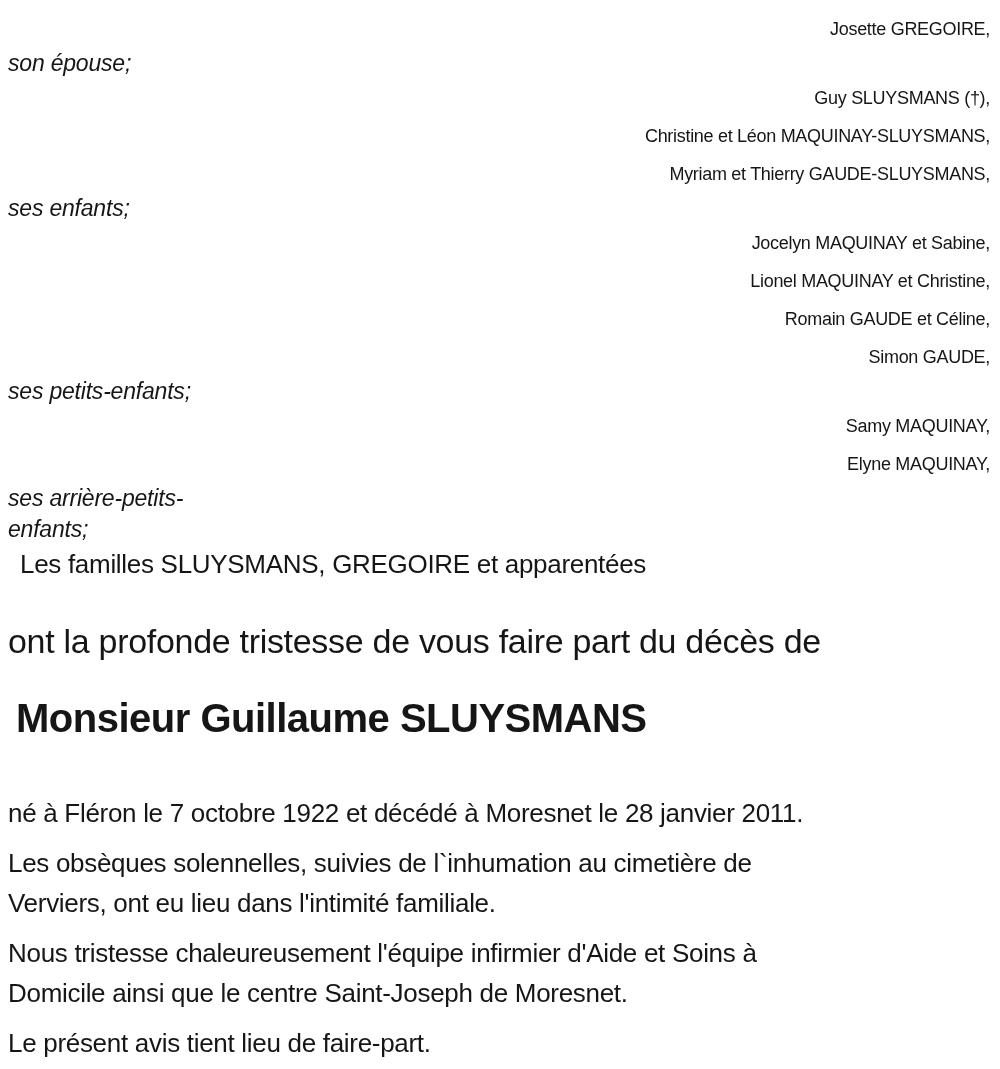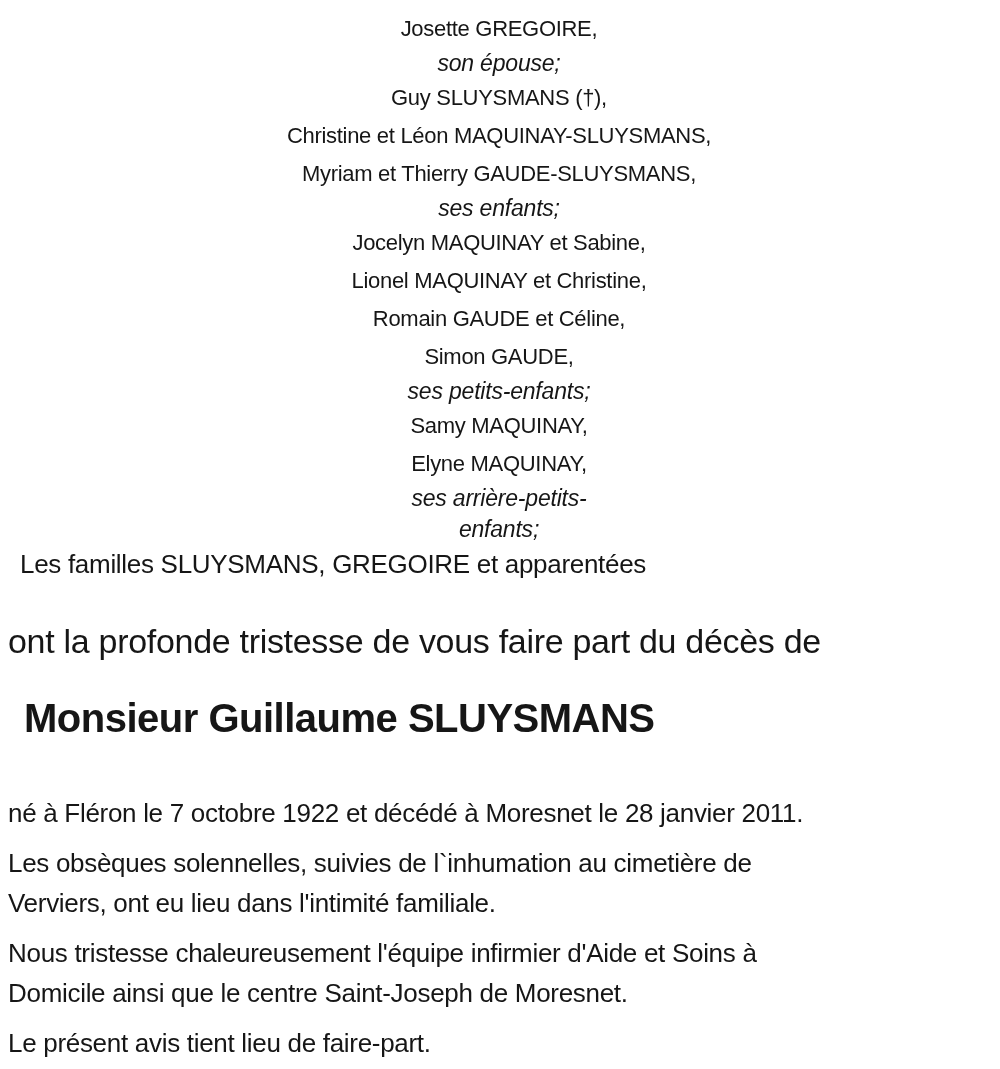--- a/index.html
+++ b/index.html
@@ -13,51 +13,51 @@
     overflow: hidden;
     font-family: "Liberation Sans", sans-serif;
     color: #161616;
   }
   .notice {
     box-sizing: border-box;
     width: 1000px;
     padding: 10px 10px 0 8px;
   }
   .name-line {
-    font-size: 22px;
+    font-size: 18px;
     line-height: 38px;
     letter-spacing: -0.3px;
-    text-align: center;
+    text-align: right;
   }
   .relation-line {
     font-size: 23px;
     line-height: 31px;
     font-style: italic;
-    text-align: center;
+    text-align: left;
     white-space: pre-line;
     letter-spacing: -0.2px;
   }
   .families-line {
     font-size: 26px;
     line-height: 38px;
     letter-spacing: -0.3px;
     margin-left: 12px;
   }
   .intro-line {
     font-size: 34px;
     line-height: 38px;
     letter-spacing: -0.3px;
     margin-top: 39px;
   }
   .deceased-title {
     font-size: 40px;
     line-height: 46px;
     font-weight: bold;
     letter-spacing: -0.5px;
-    margin: 35px 0 0 16px;
+    margin: 35px 0 0 8px;
   }
   .main-text {
     margin-top: 52px;
   }
   .main-text p {
     font-size: 26px;
     line-height: 40px;
     letter-spacing: -0.3px;
     margin: 0 0 10px 0;
     white-space: pre-line;

